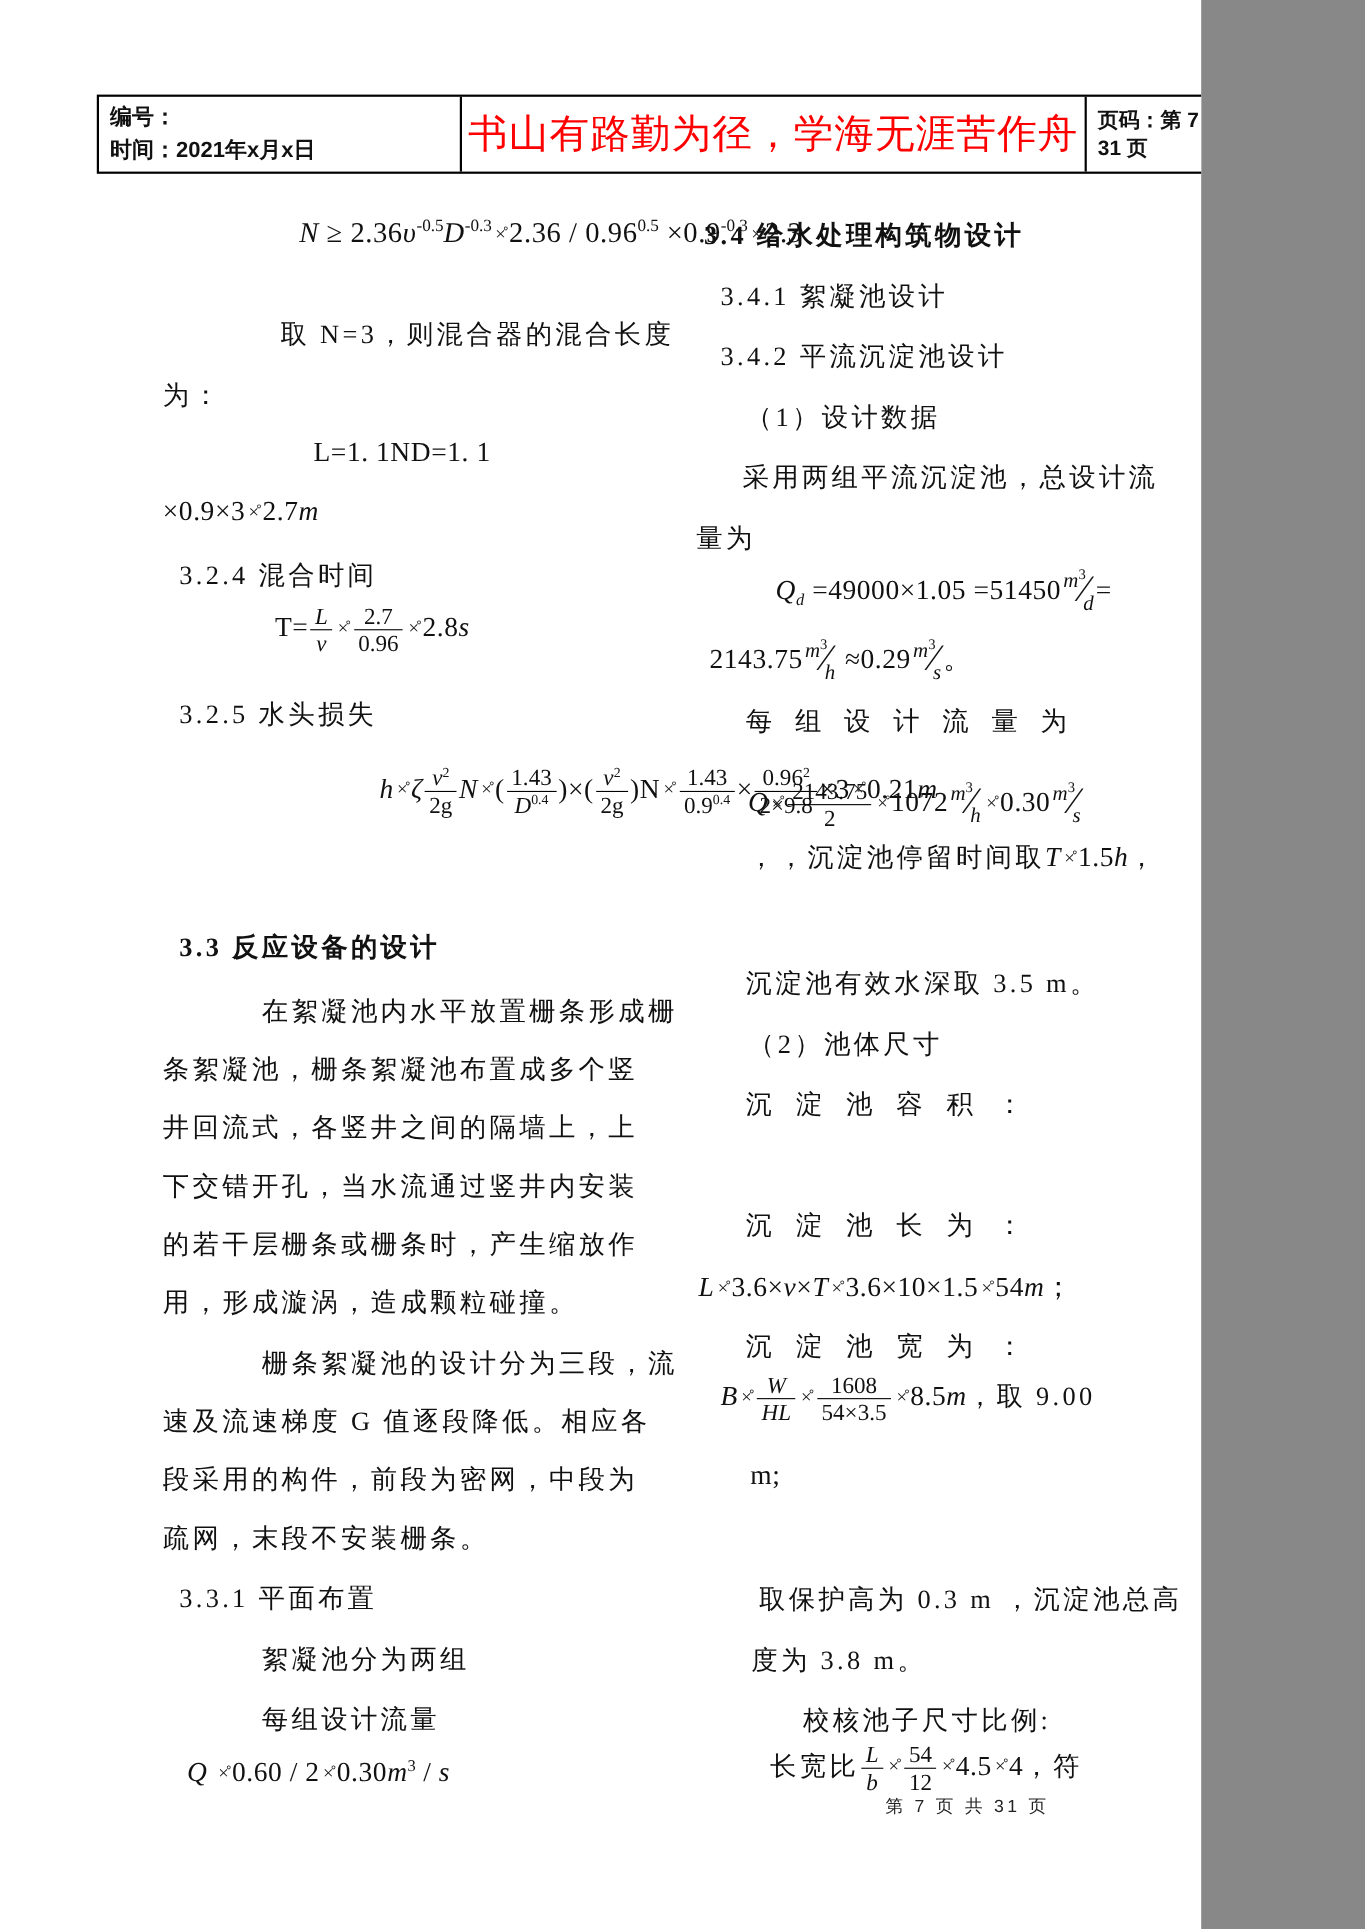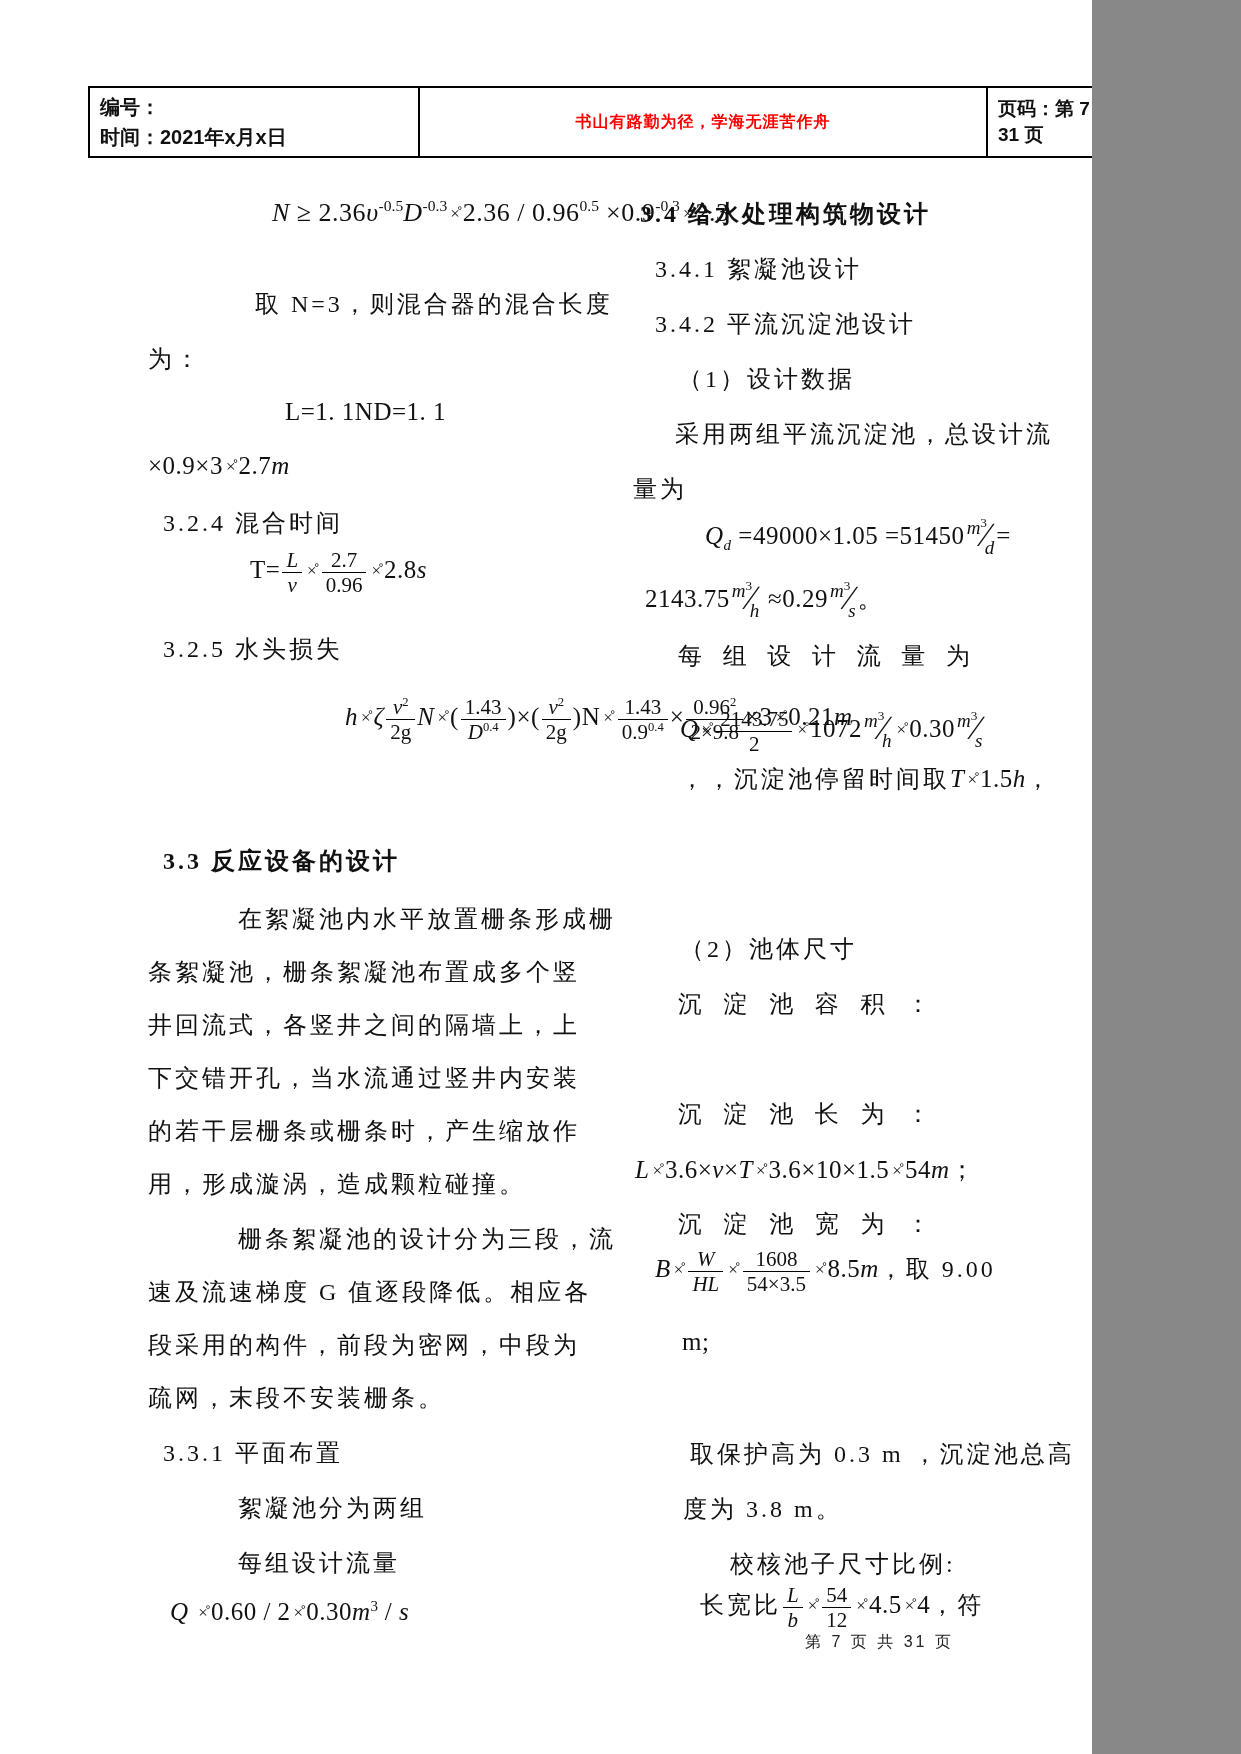--- a/index.html
+++ b/index.html
@@ -6,22 +6,22 @@
   .pg{position:relative;width:1092px;height:1754px;background:#ffffff;
       font-family:"Liberation Serif","DejaVu Serif",serif;color:#111;overflow:hidden}
   
   .htable{position:absolute;left:88px;top:86px;width:1063px;height:72px;
           border:2px solid #000;display:flex;box-sizing:border-box;background:#fff}
   .hc{border-right:2px solid #000;box-sizing:border-box;height:100%}
   .hc:last-child{border-right:none}
   .hc1{width:330px;padding:4px 0 0 10px;font-family:"Liberation Sans","DejaVu Sans",sans-serif;
        font-weight:bold;font-size:20px;line-height:30px}
   .hc2{width:568px;display:flex;align-items:center;justify-content:center}
-  .motto{font-family:"Liberation Sans","DejaVu Sans",sans-serif;font-weight:bold;
-         font-size:16px;letter-spacing:1px}
+  .motto{font-family:"Liberation Sans","DejaVu Sans",sans-serif;font-weight:normal;
+         font-size:36px;letter-spacing:1px}
   .hc3{flex:1;display:flex;align-items:center;padding-left:10px;
        font-family:"Liberation Sans","DejaVu Sans",sans-serif;font-weight:bold;font-size:19px}
   
   .ln{position:absolute;white-space:nowrap}
   .cjk{font-size:24px;letter-spacing:3px}
   .b{font-weight:bold}
   .it{font-style:italic}
   .math{font-size:25px;letter-spacing:0.5px}
   .math i,.it{font-style:italic}
   sup{font-size:60%;vertical-align:super;letter-spacing:0}
@@ -110,20 +110,21 @@
   </div>
   <div class="ln cjk just" style="top:640px;left:678px;width:295px">每 组 设 计 流 量 为</div>
 
   <div class="ln math" style="top:707px;left:680px">
     <i>Q</i><span class="xo">×̊</span><span class="frac"><span class="num">2143.75</span><span class="den">2</span></span><span class="xo">×̊</span><span>1072</span><span class="unit"><span class="un"><i>m</i><sup>3</sup></span><span class="usl">∕</span><span class="ud"><i>h</i></span></span><span class="xo">×̊</span><span>0.30</span><span class="unit"><span class="un"><i>m</i><sup>3</sup></span><span class="usl">∕</span><span class="ud"><i>s</i></span></span>
   </div>
 
   <div class="ln cjk" style="top:763px;left:680px">
     <span>，，沉淀池停留时间取</span><i class="math">T</i><span class="xo">×̊</span><span class="math">1.5</span><i class="math">h</i><span>，</span>
   </div>
+  <div class="ln cjk" style="top:878px;left:678px">沉淀池有效水深取 3.5 m。</div>
   <div class="ln cjk" style="top:933px;left:680px">（2）池体尺寸</div>
   <div class="ln cjk just" style="top:988px;left:678px;width:255px">沉 淀 池 容 积 ：</div>
   <div class="ln cjk just" style="top:1098px;left:678px;width:255px">沉 淀 池 长 为 ：</div>
   <div class="ln math" style="top:1153px;left:635px">
     <i>L</i><span class="xo">×̊</span><span>3.6×</span><i>v</i><span>×</span><i>T</i><span class="xo">×̊</span><span>3.6×10×1.5</span><span class="xo">×̊</span><span>54</span><i>m</i><span>；</span>
   </div>
   <div class="ln cjk just" style="top:1208px;left:678px;width:255px">沉 淀 池 宽 为 ：</div>
   <div class="ln math" style="top:1247px;left:655px">
     <i>B</i><span class="xo">×̊</span><span class="frac"><span class="num it">W</span><span class="den it">HL</span></span><span class="xo">×̊</span><span class="frac"><span class="num">1608</span><span class="den">54×3.5</span></span><span class="xo">×̊</span><span>8.5</span><i>m</i><span class="cjk" style="font-size:24px">，取 9.00</span>
   </div>

